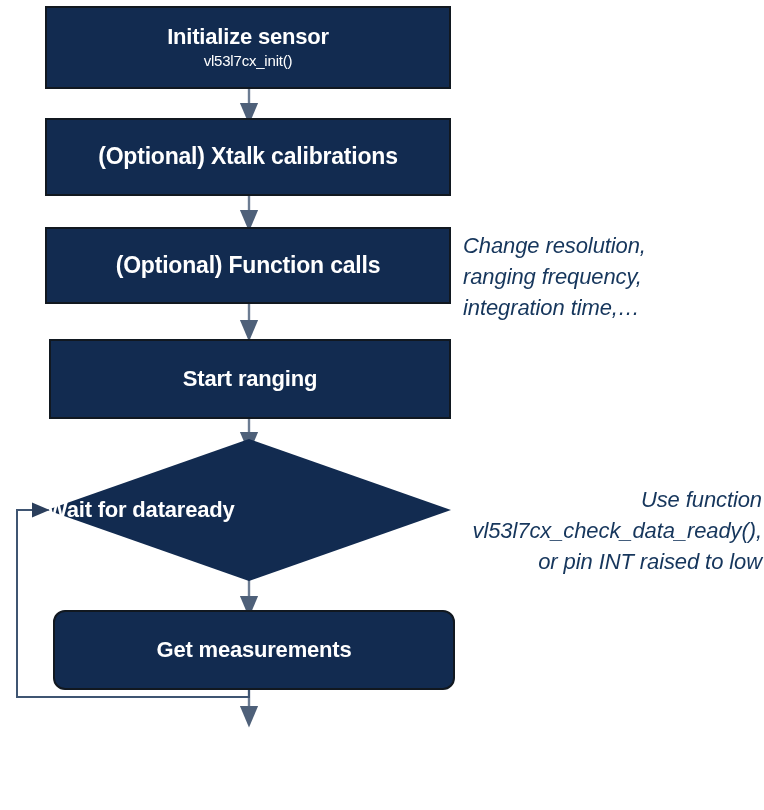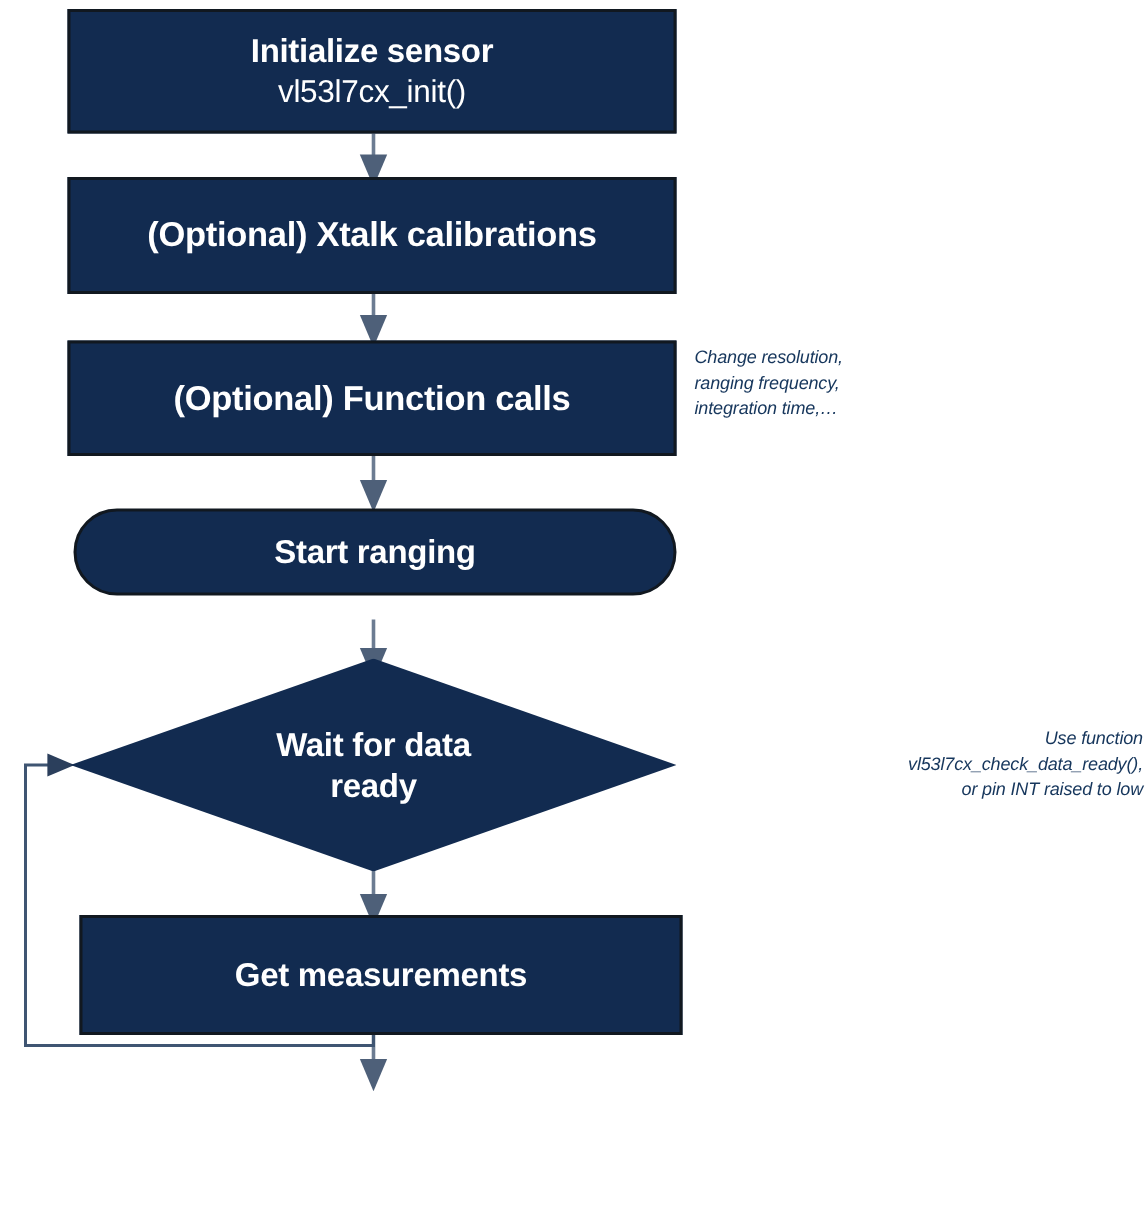--- a/index.html
+++ b/index.html
@@ -34,21 +34,21 @@
     text-align: center;
     line-height: 1.12;
   }
   .node .title {
     font-size: 22px;
     font-weight: bold;
     letter-spacing: -0.2px;
     white-space: nowrap;
   }
   .node .sub {
-    font-size: 21px;
+    font-size: 15px;
     font-weight: normal;
     margin-top: 3px;
     letter-spacing: -0.2px;
     white-space: nowrap;
   }
   .node.no-sub .title {
     font-size: 23px;
   }
   
   .decision {
@@ -61,35 +61,35 @@
   .decision .shape {
     position: absolute;
     inset: 0;
     background: #122B50;
     clip-path: polygon(50% 0%, 100% 50%, 50% 100%, 0% 50%);
   }
   .decision .dlabel {
     position: absolute;
     inset: 0;
     display: flex;
-    flex-direction: column;
+    flex-direction: row;
     align-items: center;
-    justify-content: center;
+    justify-content: flex-start;
     color: #ffffff;
     font-size: 22px;
     font-weight: bold;
     line-height: 1.25;
     text-align: center;
     letter-spacing: -0.2px;
   }
   
   .annotation {
     position: absolute;
     font-style: italic;
-    font-size: 12px;
+    font-size: 22px;
     color: #16365C;
     line-height: 1.42;
     white-space: pre-line;
     letter-spacing: -0.1px;
   }
   svg.connectors {
     position: absolute;
     left: 0;
     top: 0;
     width: 764px;
@@ -133,33 +133,33 @@
   </div>
 
   <div class="node no-sub" style="left:45px; top:227px; width:406px; height:77px;">
     <div class="title">(Optional) Function calls</div>
   </div>
 
   <div class="node no-sub" style="left:45px; top:118px; width:406px; height:78px;">
     <div class="title">(Optional) Xtalk calibrations</div>
   </div>
 
-  <div class="node" style="left:49px; top:339px; width:402px; height:58px;border-radius:29px;">
+  <div class="node" style="left:49px; top:339px; width:402px; height:80px;">
     <div class="title">Start ranging</div>
   </div>
 
   <div class="decision">
     <div class="shape"></div>
     <div class="dlabel">
       <span>Wait for data</span>
       <span>ready</span>
     </div>
   </div>
 
-  <div class="node" style="left:53px; top:610px; width:402px; height:80px;">
+  <div class="node" style="left:53px; top:610px; width:402px; height:80px;border-radius:12px;">
     <div class="title">Get measurements</div>
   </div>
 
 
   <div class="annotation" style="left:463px; top:230px; width:290px;">Change resolution,
 ranging frequency,
 integration time,…</div>
 
   <div class="annotation" style="left:467px; top:484px; width:295px;text-align:right;">Use function
 vl53l7cx_check_data_ready(),

